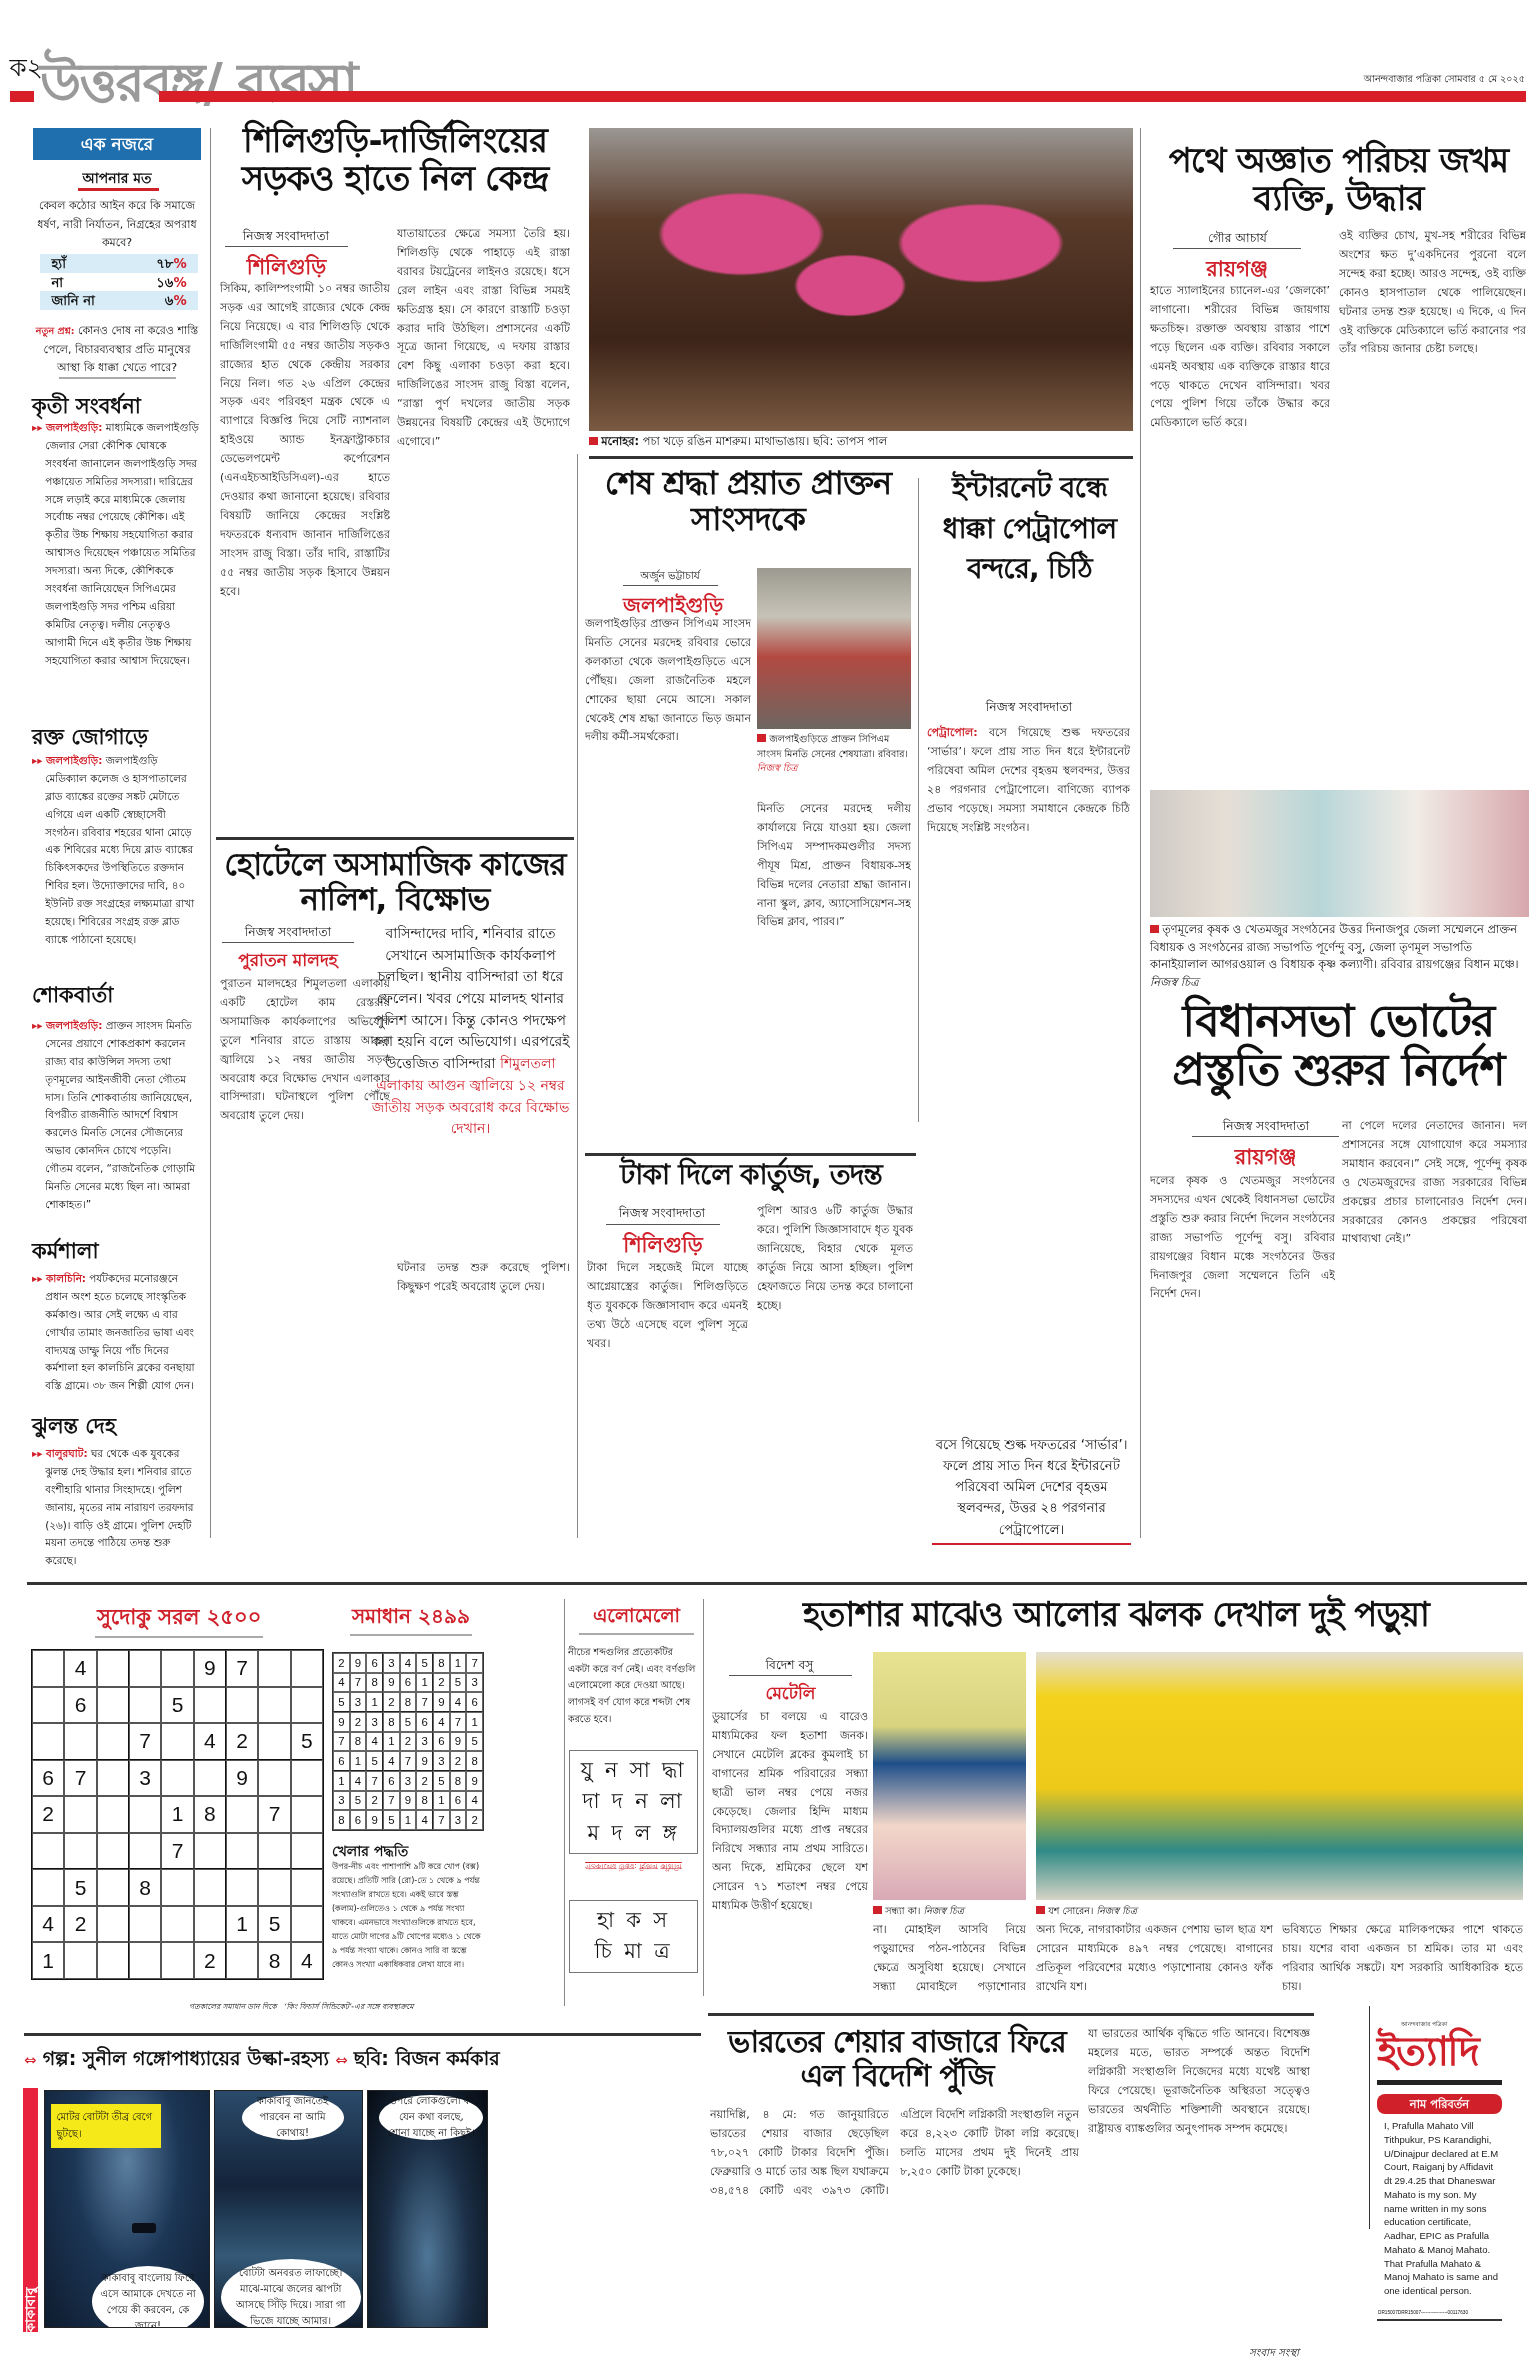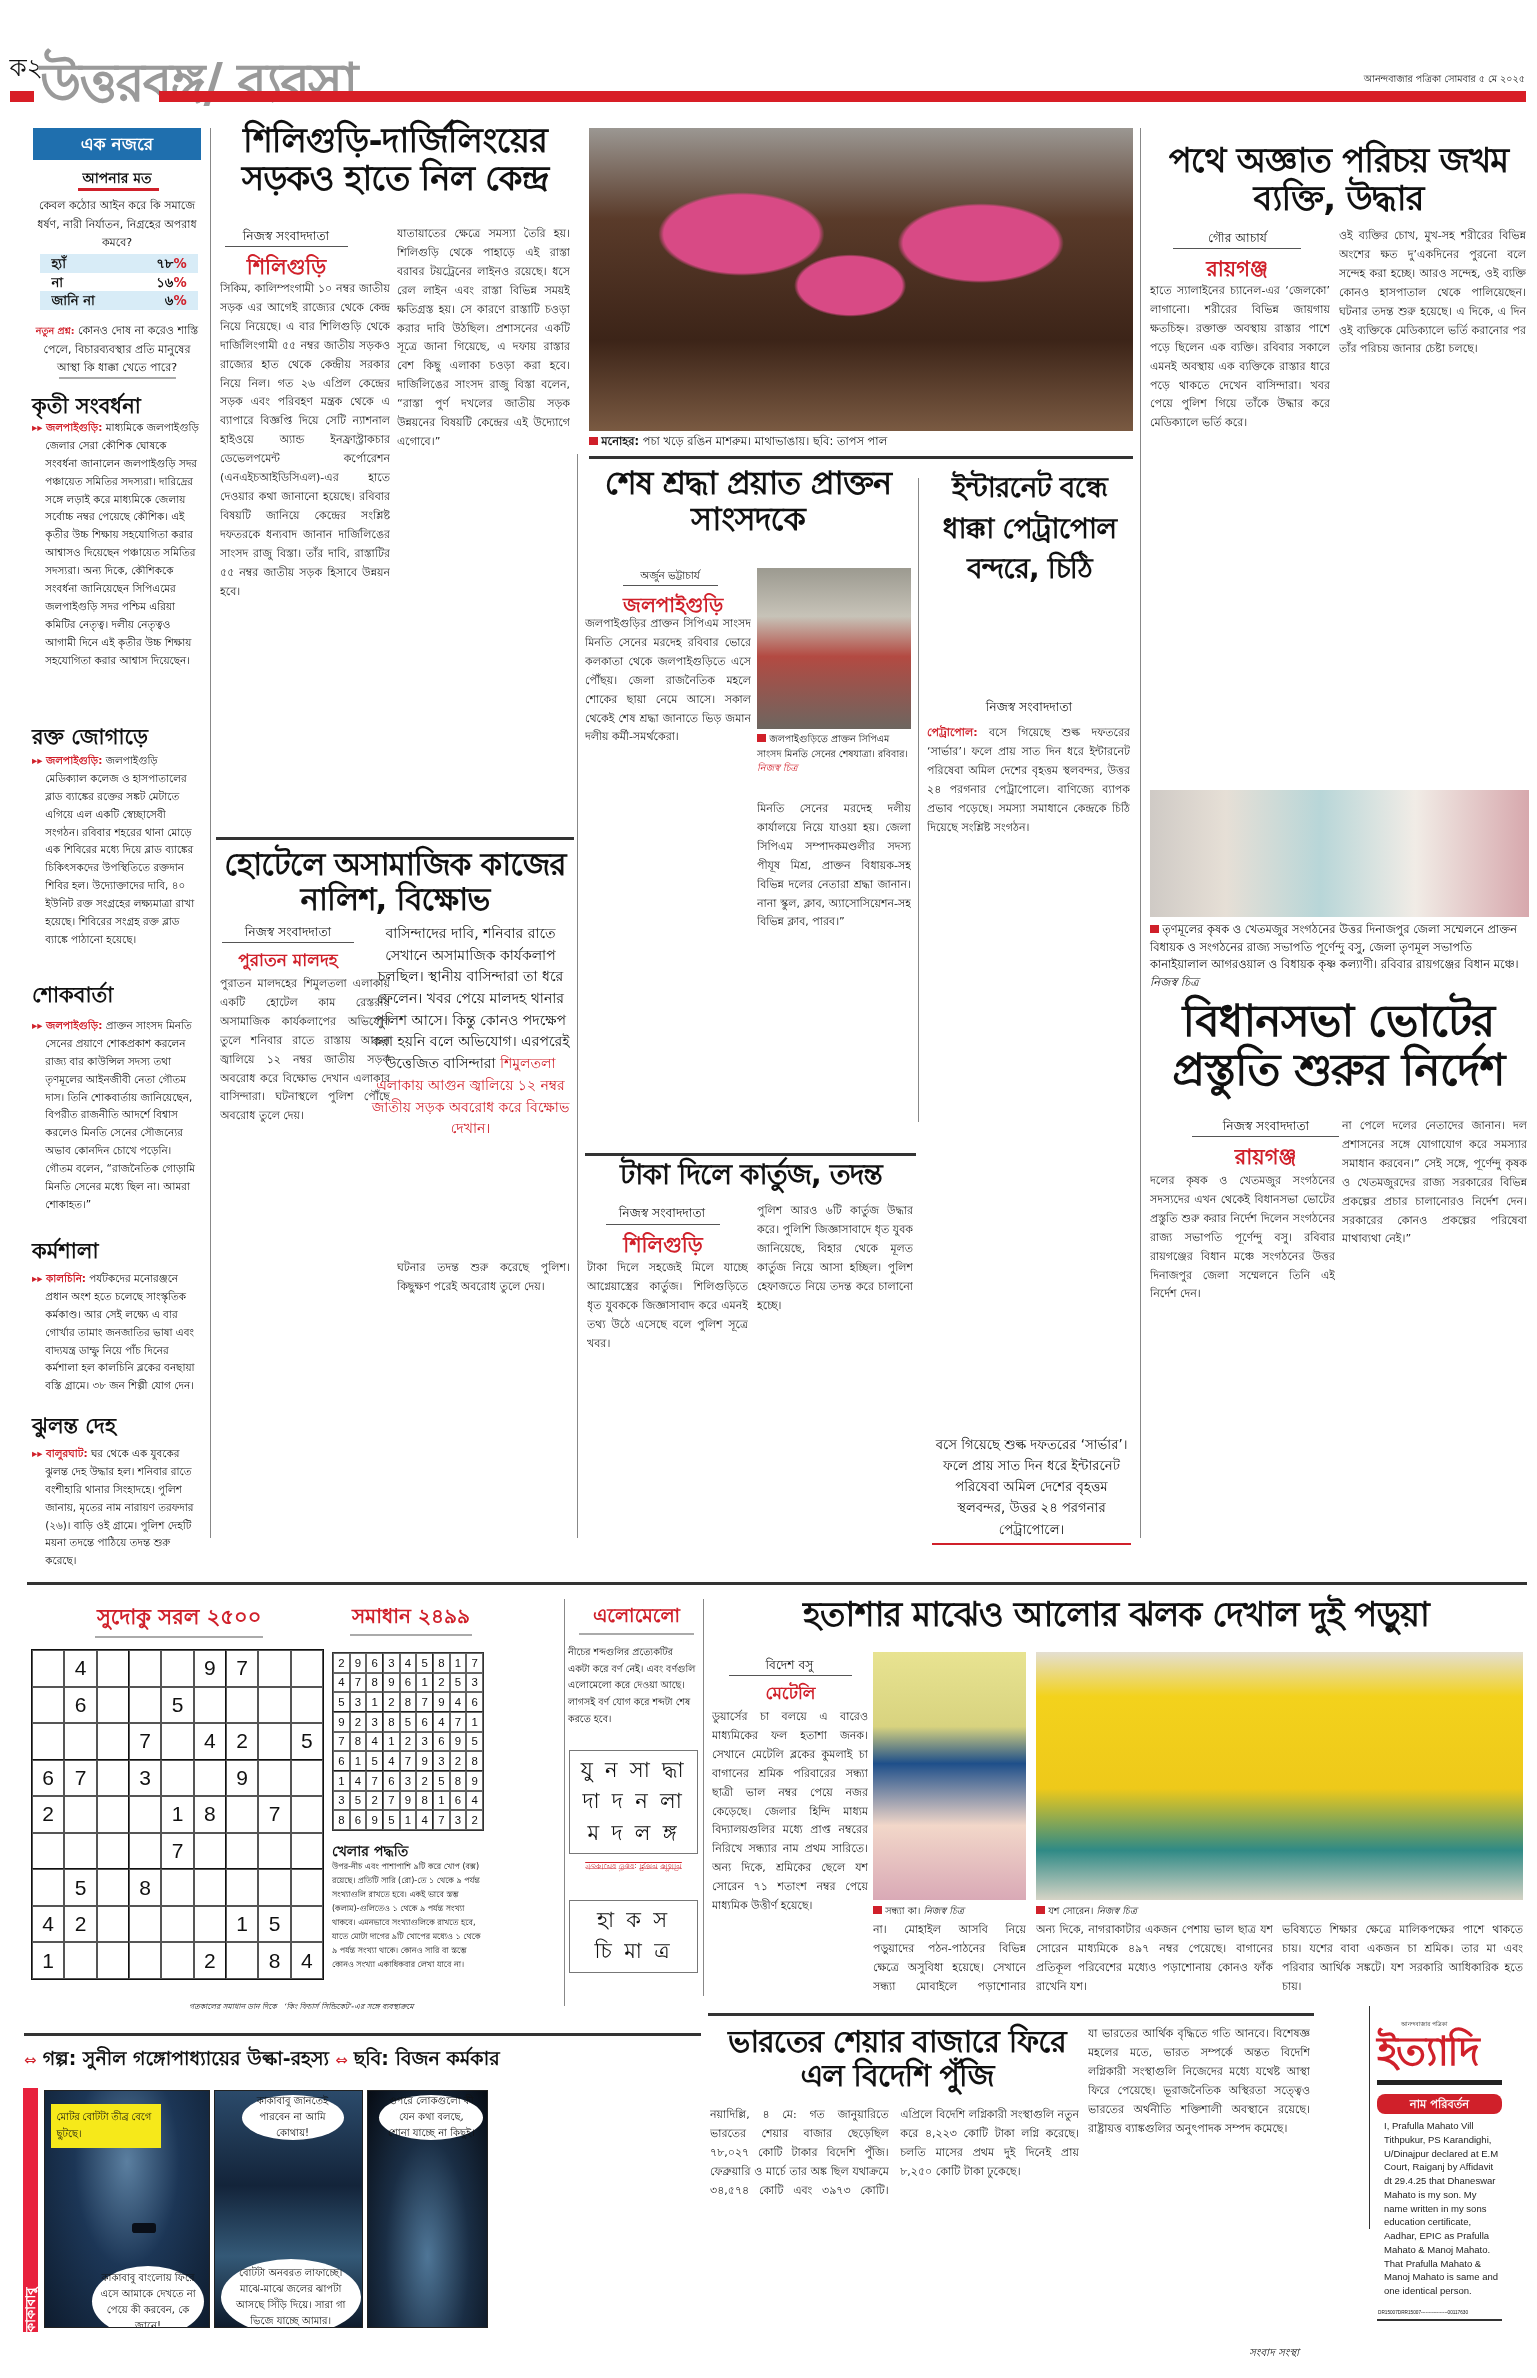--- a/index.html
+++ b/index.html
@@ -56,21 +56,21 @@
   .elo-title { left: 579px; top: 1601px; width: 115px; text-align:center; font-size: 19px; font-weight: bold; color: #d0202a; font-family: "DejaVu Sans", sans-serif; border-bottom: 2.8px solid #aaa; }
   .elo-desc { left: 568px; top: 1644px; width: 128px; font-size: 9.5px; line-height: 1.75; font-family: "DejaVu Sans", sans-serif; }
   .elo-box { position: absolute; left: 569px; width: 129px; border: 0.9px solid #777; text-align: center; font-size: 21px; line-height: 1.5; letter-spacing: 2.8px; font-family: "DejaVu Sans", sans-serif; padding: 3.8px 0; }
 
   
   .comic-title { left: 24px; top: 2044px; font-size: 19px; font-family: "DejaVu Sans", sans-serif; }
   .comic-title .arr { color: #d0202a; font-size: 15px; }
   .comic-side { left: 23px; top: 2088px; width: 15px; height: 244px; background: #e8213d; color: #fff; font-size: 13.2px; font-weight: bold; writing-mode: vertical-rl; transform: rotate(180deg); display:flex; align-items:center; justify-content:flex-start; font-family: "DejaVu Sans", sans-serif; }
   .panel { position: absolute; top: 2090px; height: 238px; border: 0.9px solid #222; overflow: hidden; }
   .bubble { position: absolute; background: #fff; border-radius: 50%; color: #111; font-size: 10px; text-align: center; line-height: 1.6; font-family: "DejaVu Sans", sans-serif; display:flex; align-items:center; justify-content:center; padding: 3.8px 7.6px; }
-  .cap-yellow { position: absolute; background: #f6e91a; color: #111; font-size: 10px; padding: 4.7px 5.7px; font-family: Liberation Serif, serif; }
+  .cap-yellow { position: absolute; background: #f6e91a; color: #111; font-size: 10px; padding: 4.7px 5.7px; font-family: Liberation Sans, sans-serif; }
 
   
   .ity-box { left: 1369px; top: 2006px; width: 132px; height: 223px; border-left: 0.9px solid #333; }
   .ity-small { left: 1401px; top: 2020px; font-size: 5.7px; font-family: "DejaVu Sans", sans-serif; }
   .ity-logo { left: 1377px; top: 2020px; font-size: 40px; font-weight: bold; color: #d0202a; font-family: "DejaVu Sans", sans-serif; letter-spacing: -1.9px; }
   .ity-bar { left: 1377px; top: 2080px; width: 125px; height: 4.7px; background: #222; }
   .ity-sec { left: 1377px; top: 2094px; width: 125px; height: 20px; background: #d0202a; color: #fff; font-size: 11.4px; text-align: center; line-height: 20px; font-weight: bold; font-family: "DejaVu Sans", sans-serif; border-radius: 8px; }
   .ity-text { left: 1384px; top: 2119px; width: 118px; font-size: 9.5px; line-height: 1.45; font-family: "Liberation Sans", sans-serif; color: #222; }
   .ity-code { left: 1378px; top: 2310px; width: 125px; font-size: 4.7px; font-family: "Liberation Sans", sans-serif; }
 </style>

